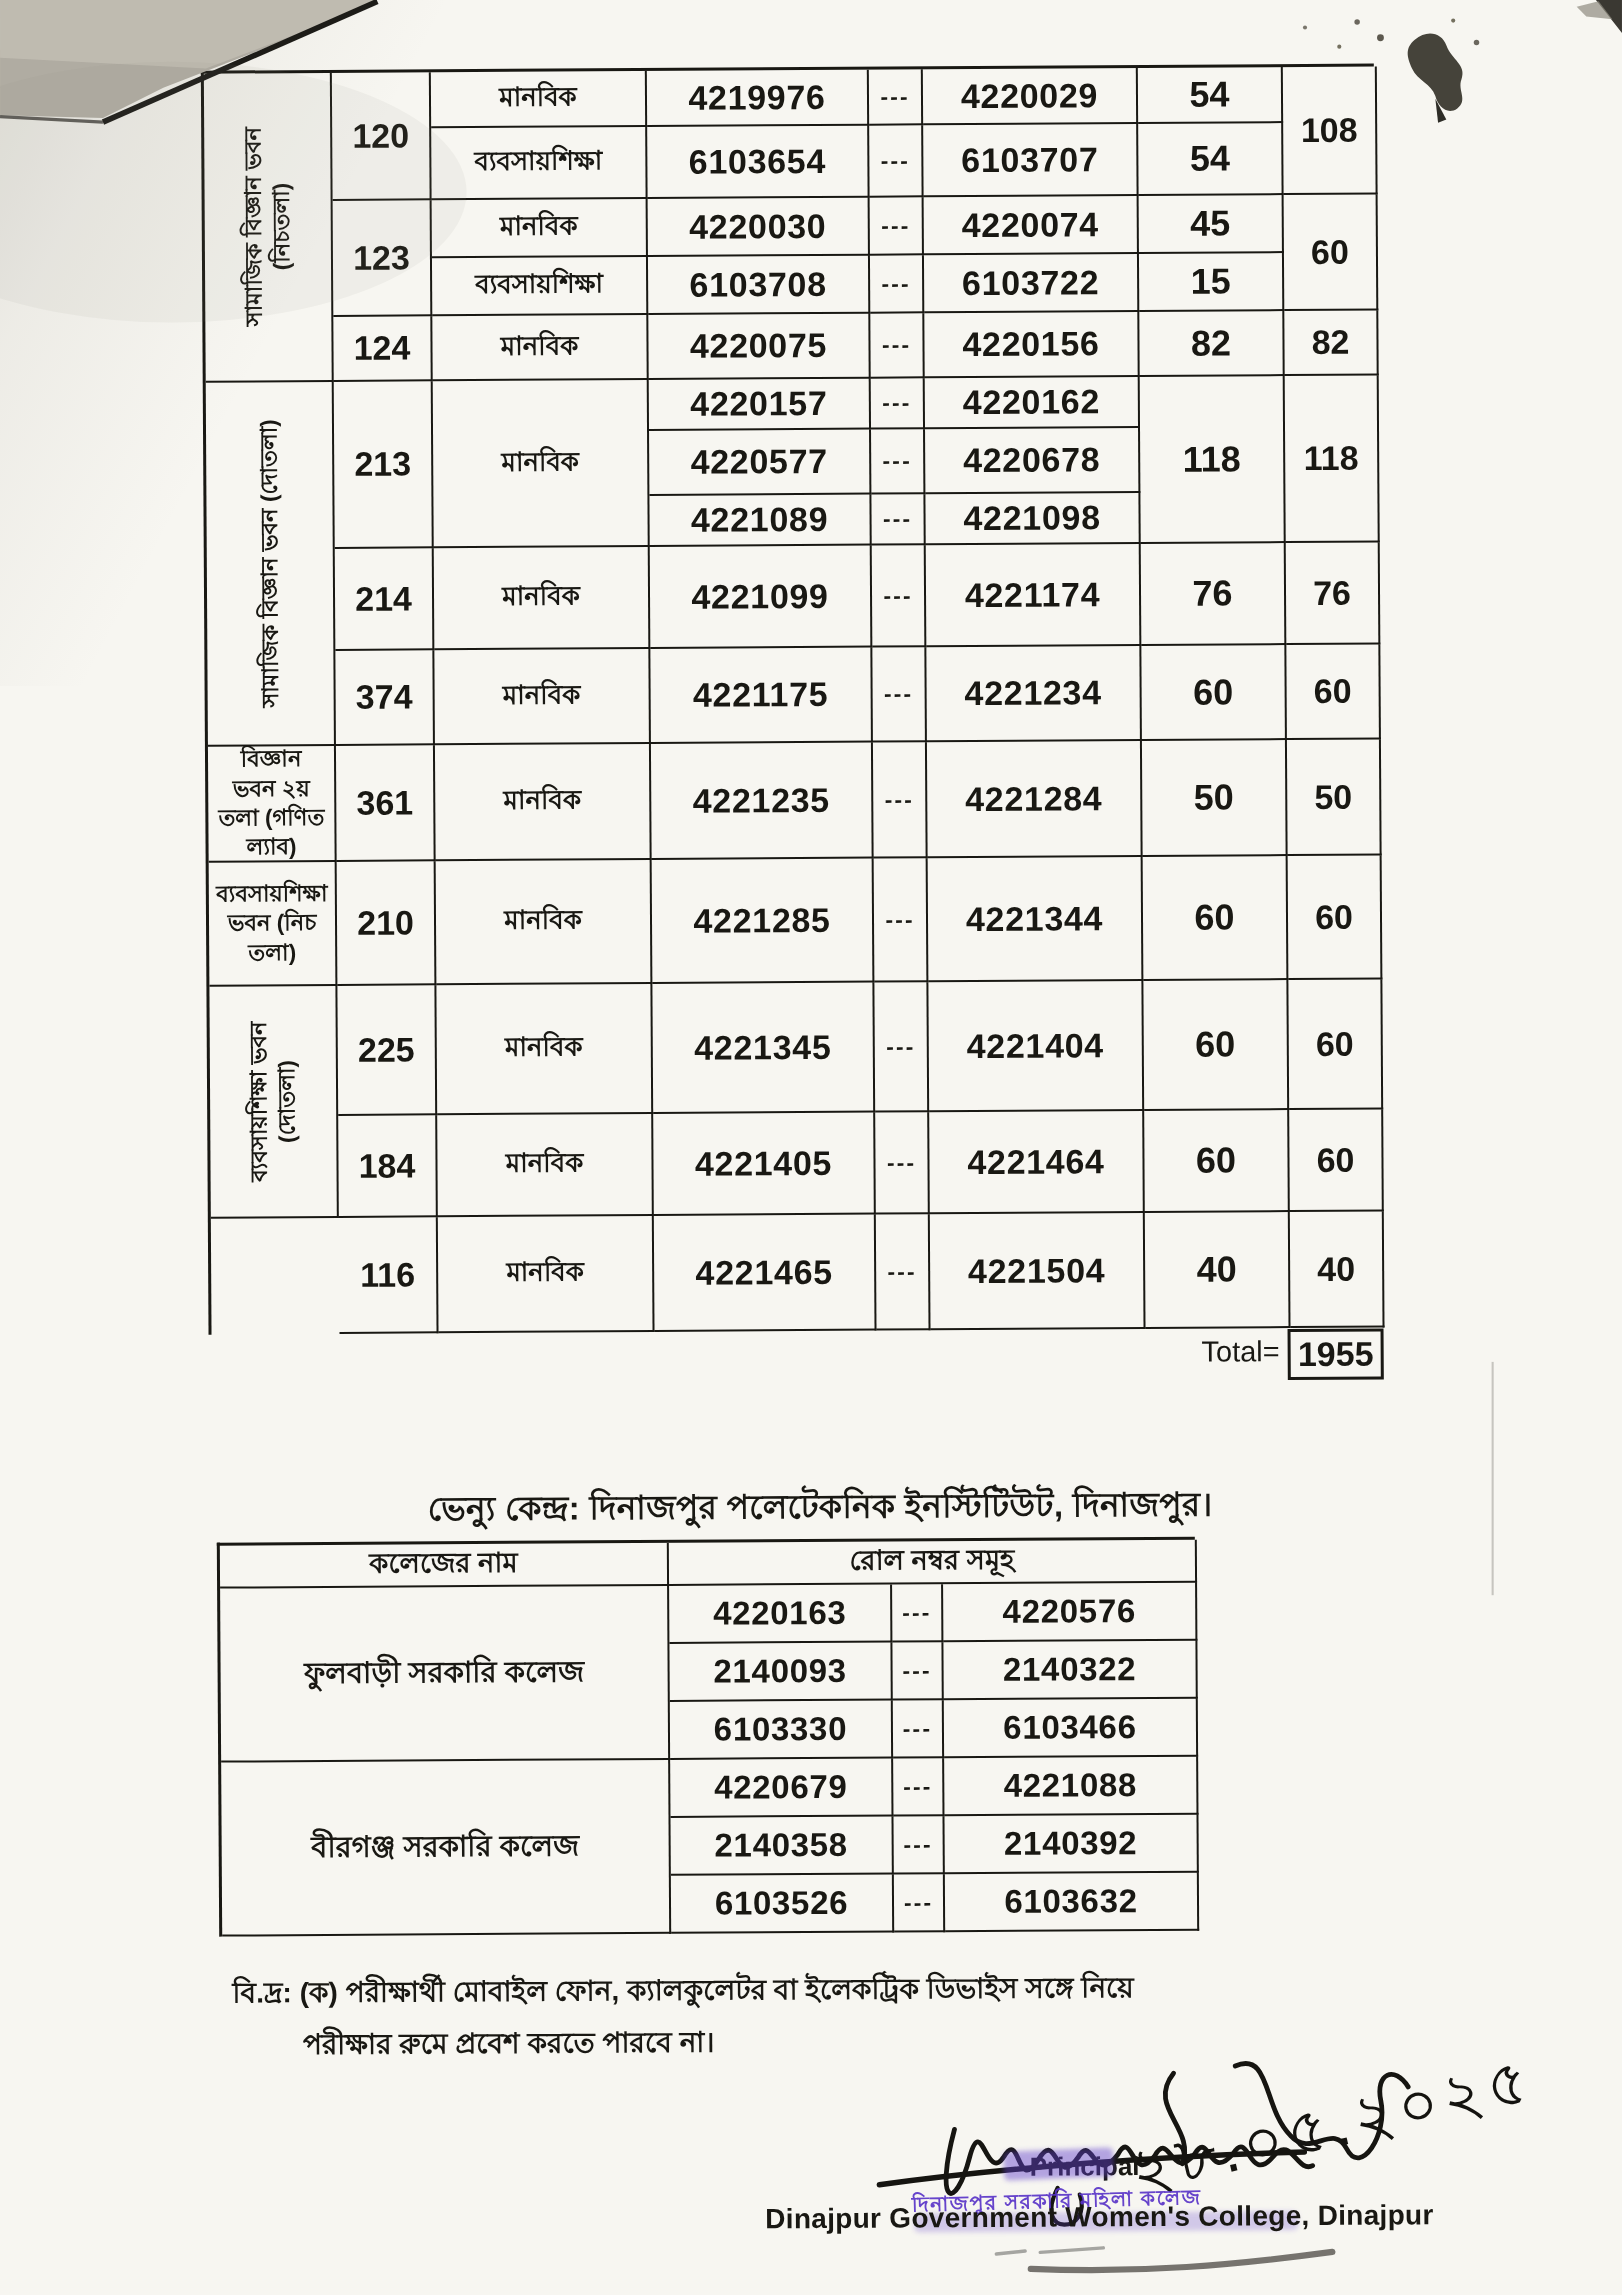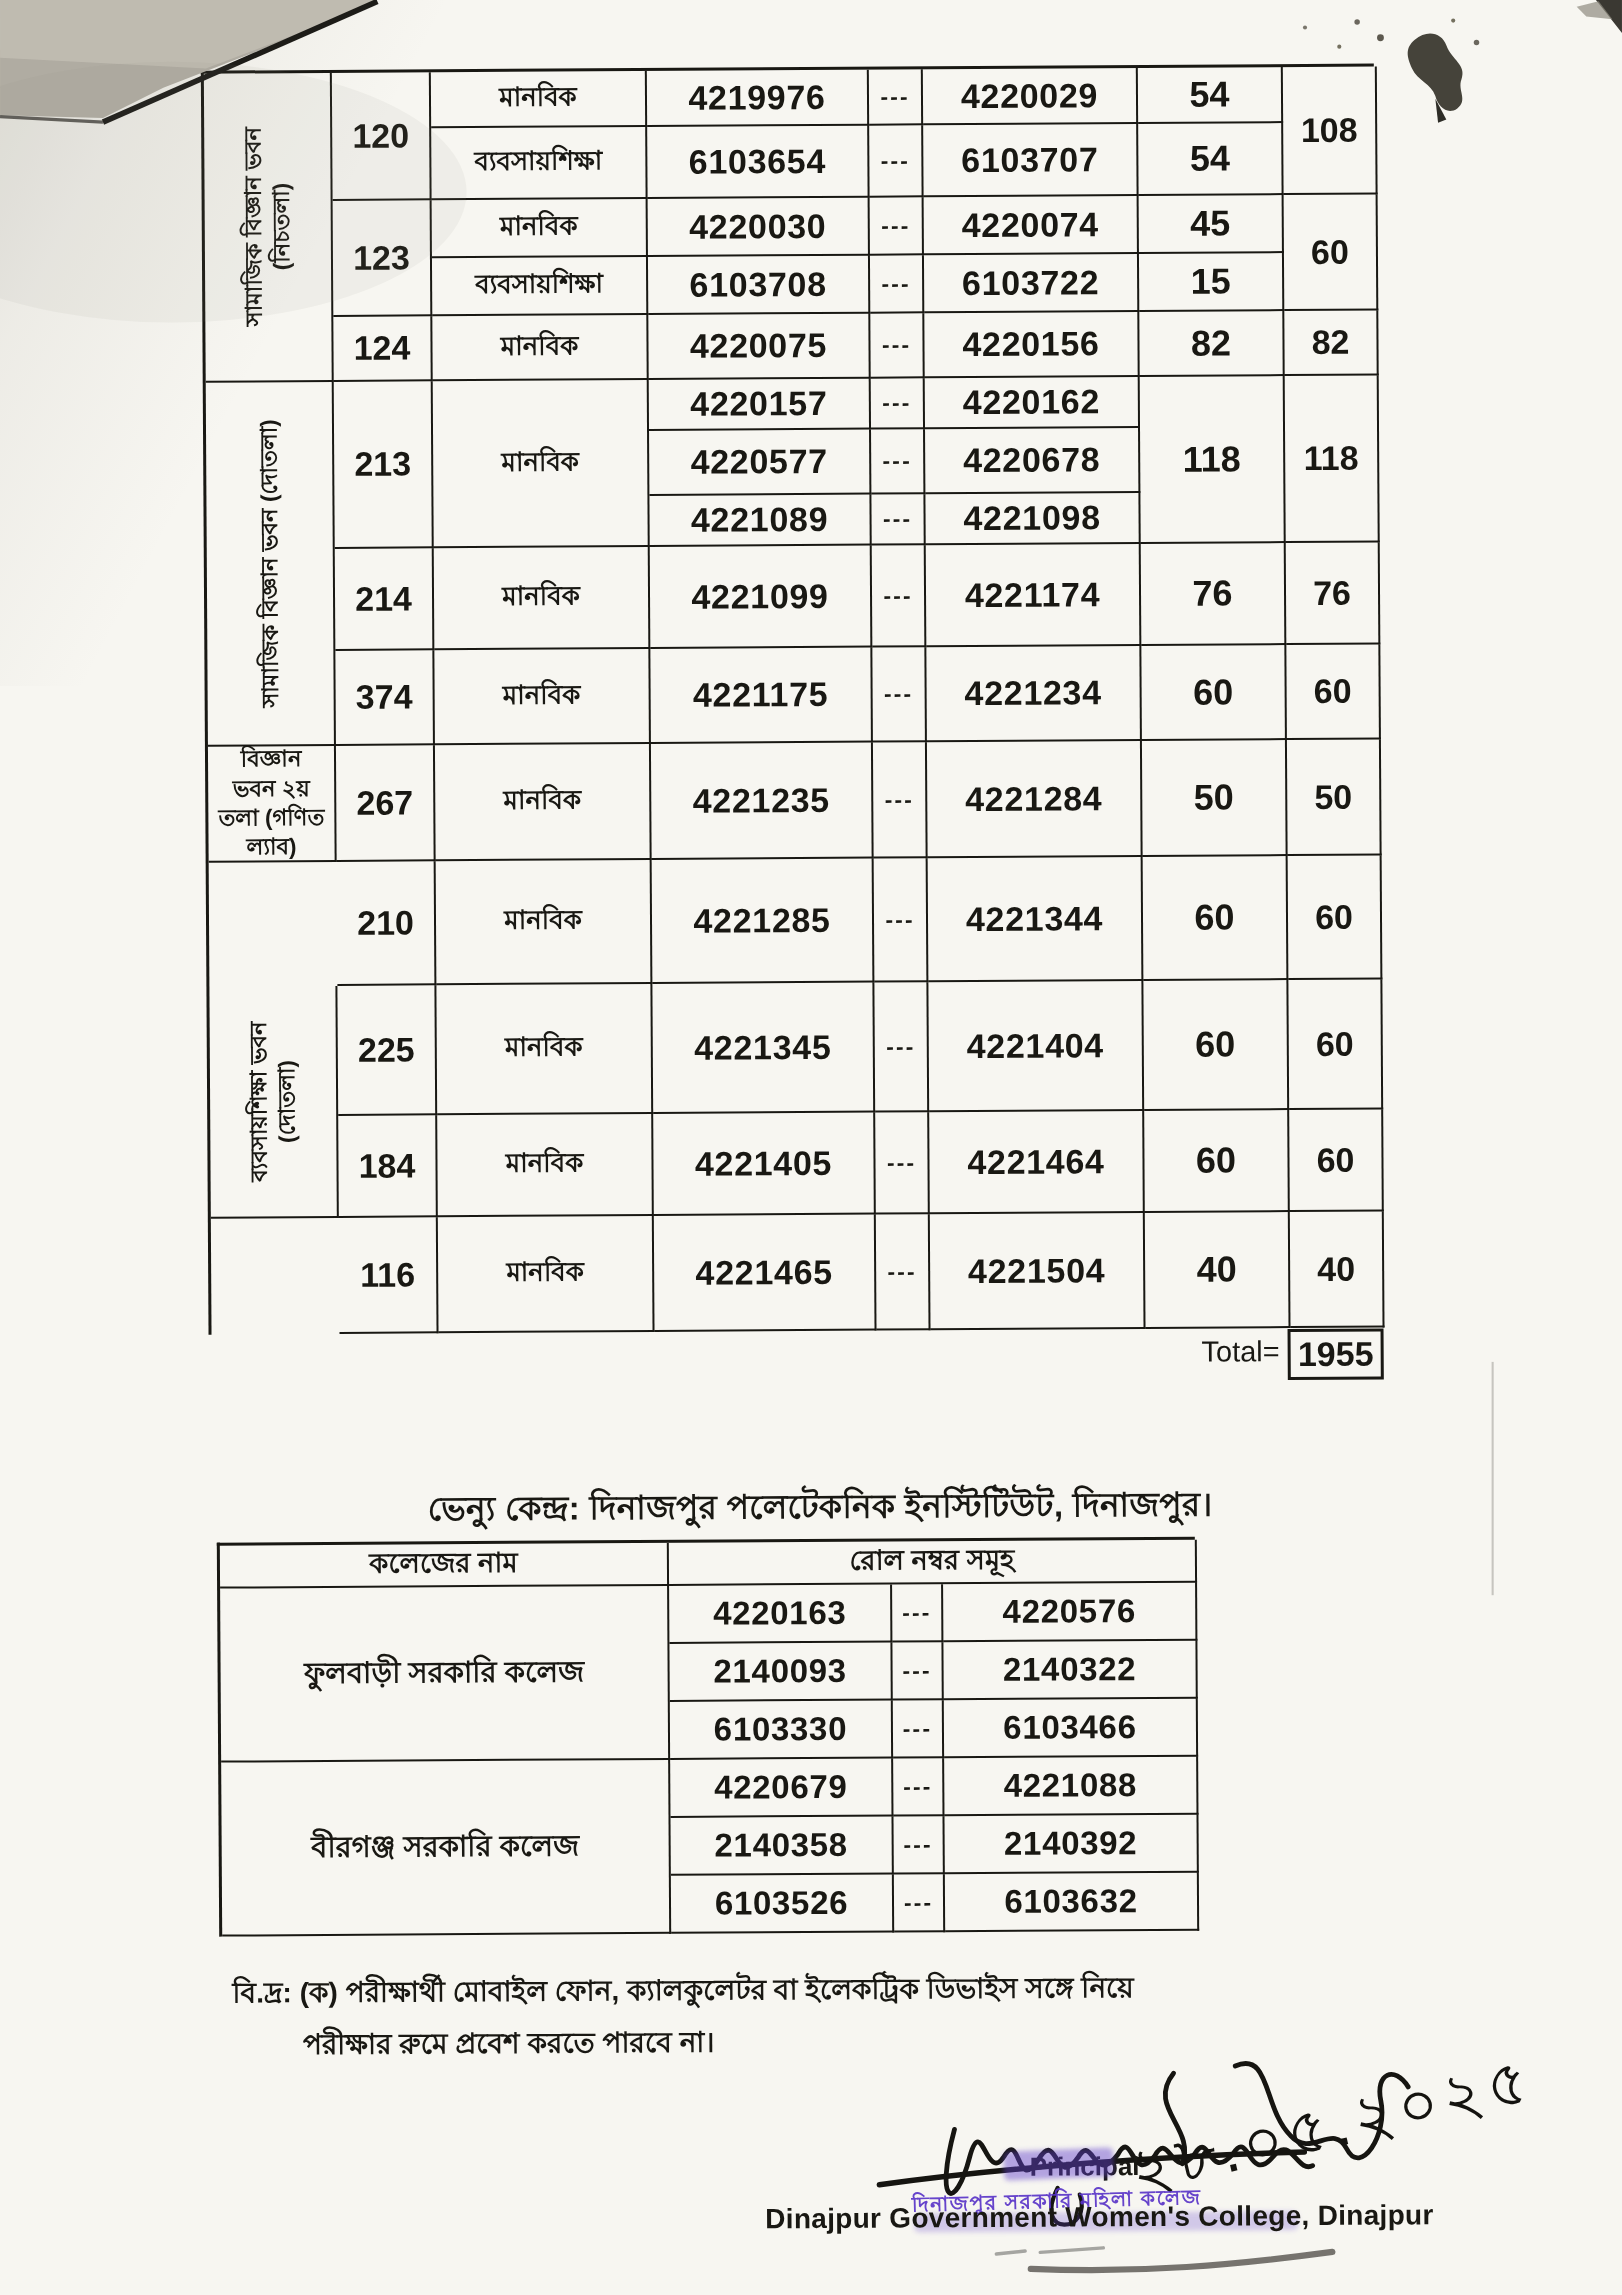--- a/index.html
+++ b/index.html
@@ -79,34 +79,37 @@
           </div>
         </div>
       <div class="c bldg" style="grid-area:6/1/11/2">
           <div class="vwrap" style="width:353px">
             <span>সামাজিক বিজ্ঞান ভবন (দোতলা)</span>
           </div>
         </div>
       <div class="c bldg hz" style="grid-area:11/1/12/2">
           <span>বিজ্ঞান ভবন ২য় তলা (গণিত ল্যাব)</span>
         </div>
+      <div class="c bldg hz" style="grid-area:12/1/13/2">
+          <span>ব্যবসায়শিক্ষা ভবন (নিচ তলা)</span>
+        </div>
       <div class="c bldg" style="grid-area:13/1/15/2">
           <div class="vwrap" style="width:223px">
             <span>ব্যবসায়শিক্ষা ভবন</span>
             <span>(দোতলা)</span>
           </div>
         </div>
 
       <div class="c room" style="grid-area:1/2/3/3">120</div>
       <div class="c room" style="grid-area:3/2/5/3">123</div>
       <div class="c room" style="grid-area:5/2/6/3">124</div>
       <div class="c room" style="grid-area:6/2/9/3">213</div>
       <div class="c room" style="grid-area:9/2/10/3">214</div>
       <div class="c room" style="grid-area:10/2/11/3">374</div>
-      <div class="c room" style="grid-area:11/2/12/3">267</div>
+      <div class="c room" style="grid-area:11/2/12/3">361</div>
       <div class="c room" style="grid-area:12/2/13/3">210</div>
       <div class="c room" style="grid-area:13/2/14/3">225</div>
       <div class="c room" style="grid-area:14/2/15/3">184</div>
       <div class="c room eb" style="grid-area:15/2/16/3">116</div>
 
       <div class="c subj" style="grid-area:1/3/2/4">মানবিক</div>
       <div class="c subj" style="grid-area:2/3/3/4">ব্যবসায়শিক্ষা</div>
       <div class="c subj" style="grid-area:3/3/4/4">মানবিক</div>
       <div class="c subj" style="grid-area:4/3/5/4">ব্যবসায়শিক্ষা</div>
       <div class="c subj" style="grid-area:5/3/6/4">মানবিক</div>

